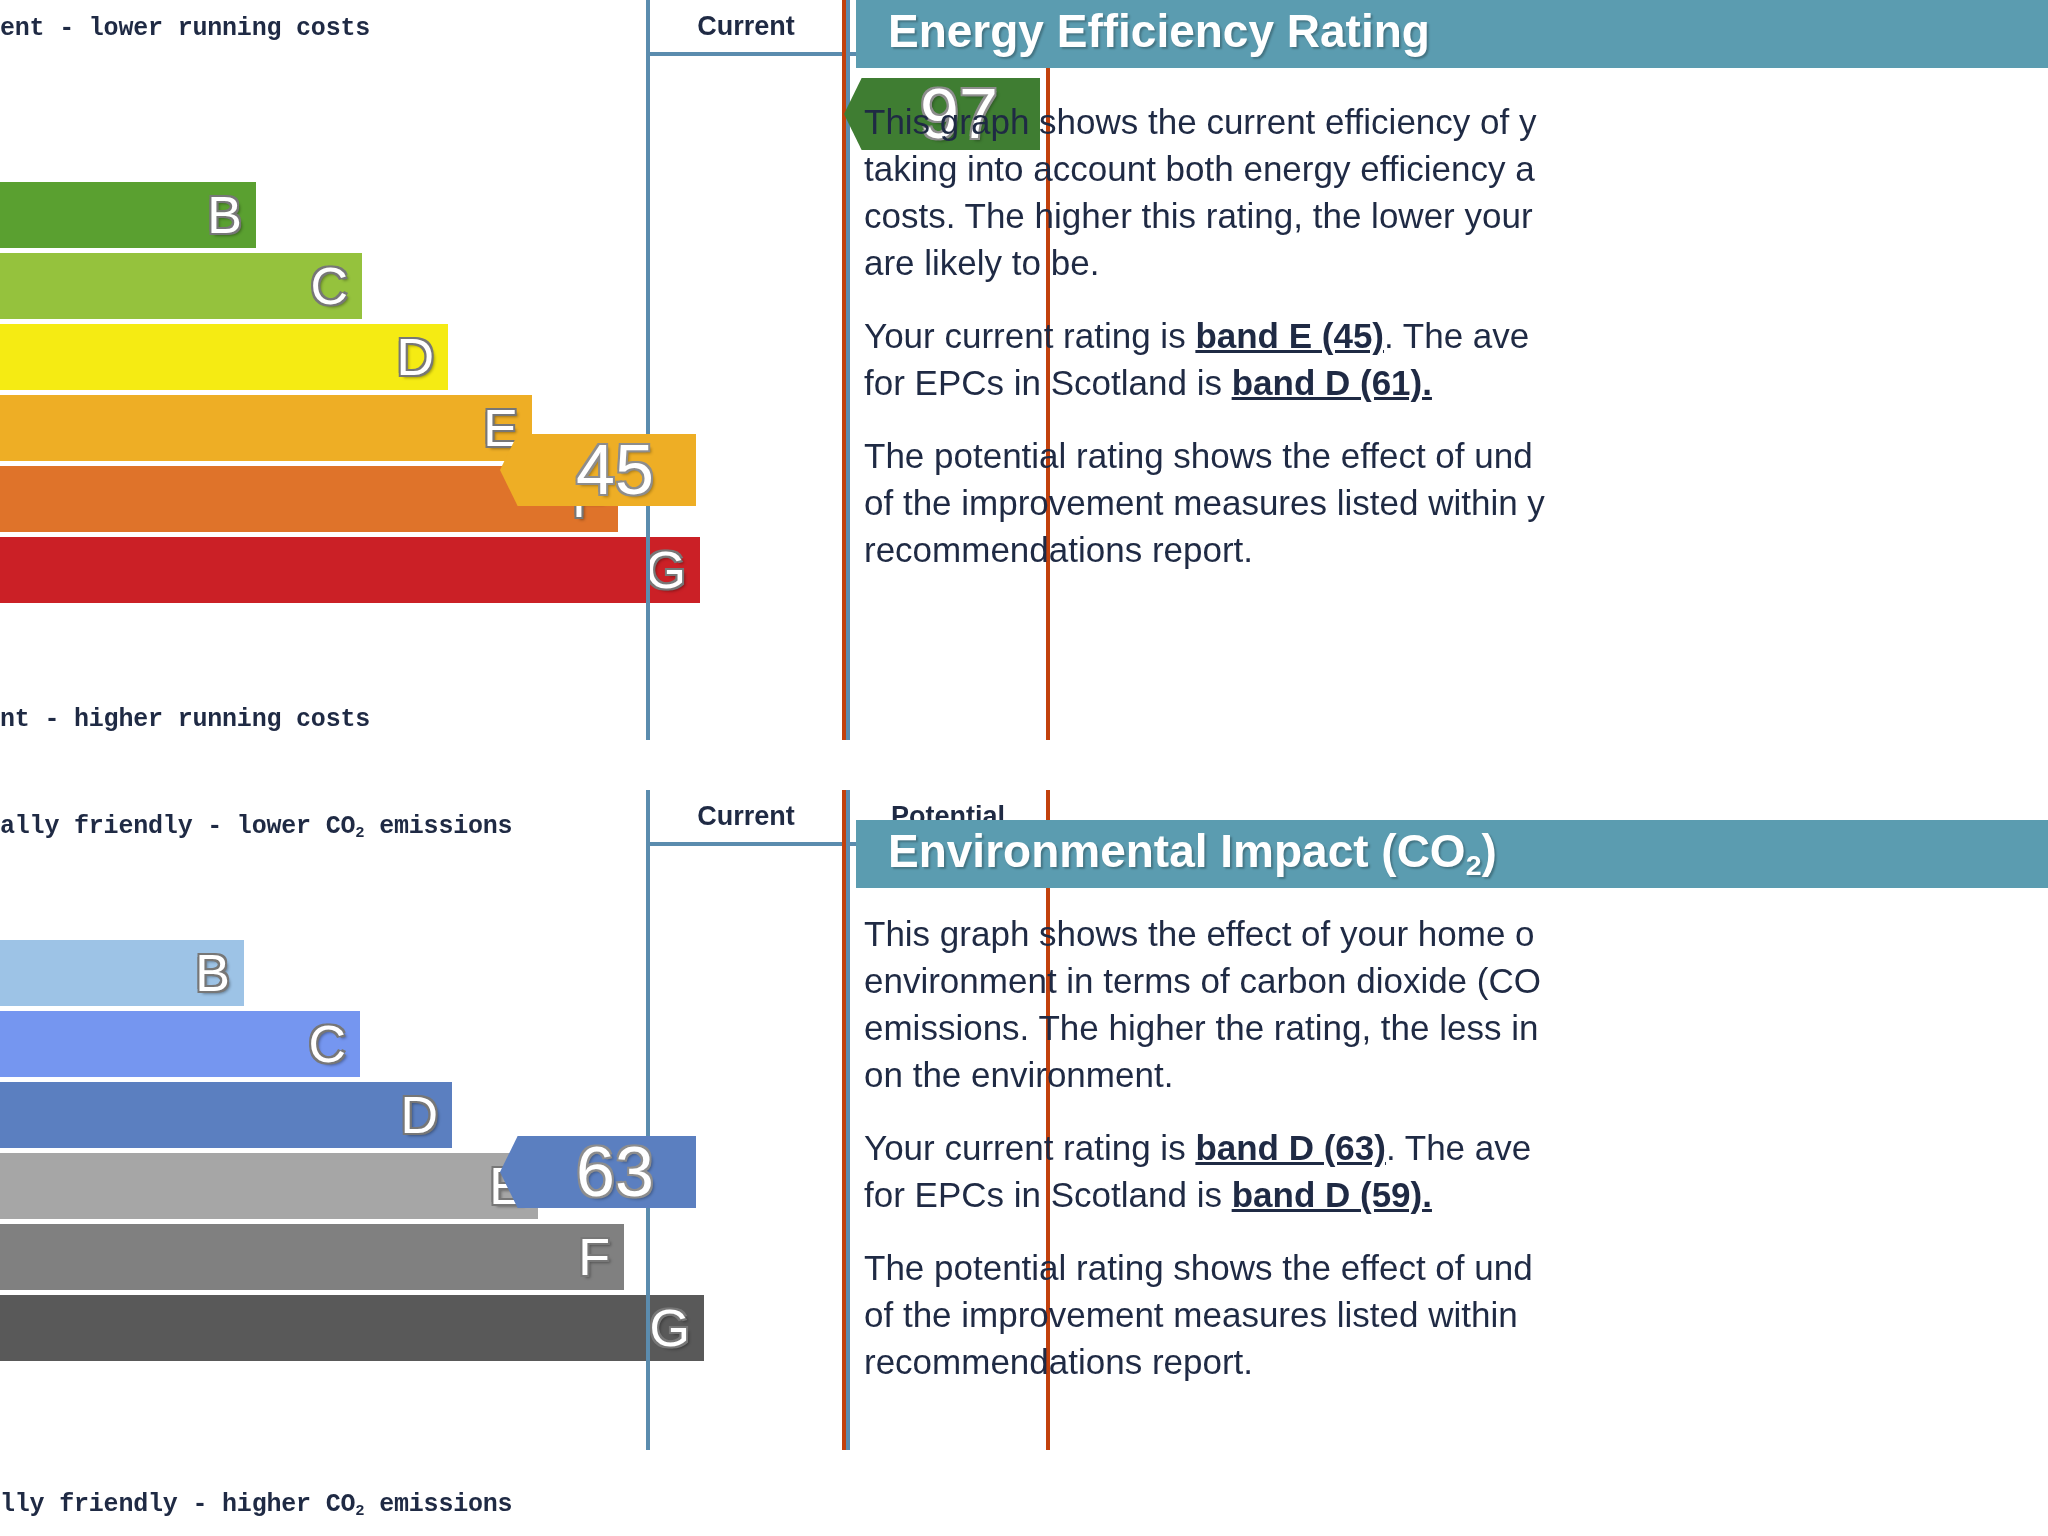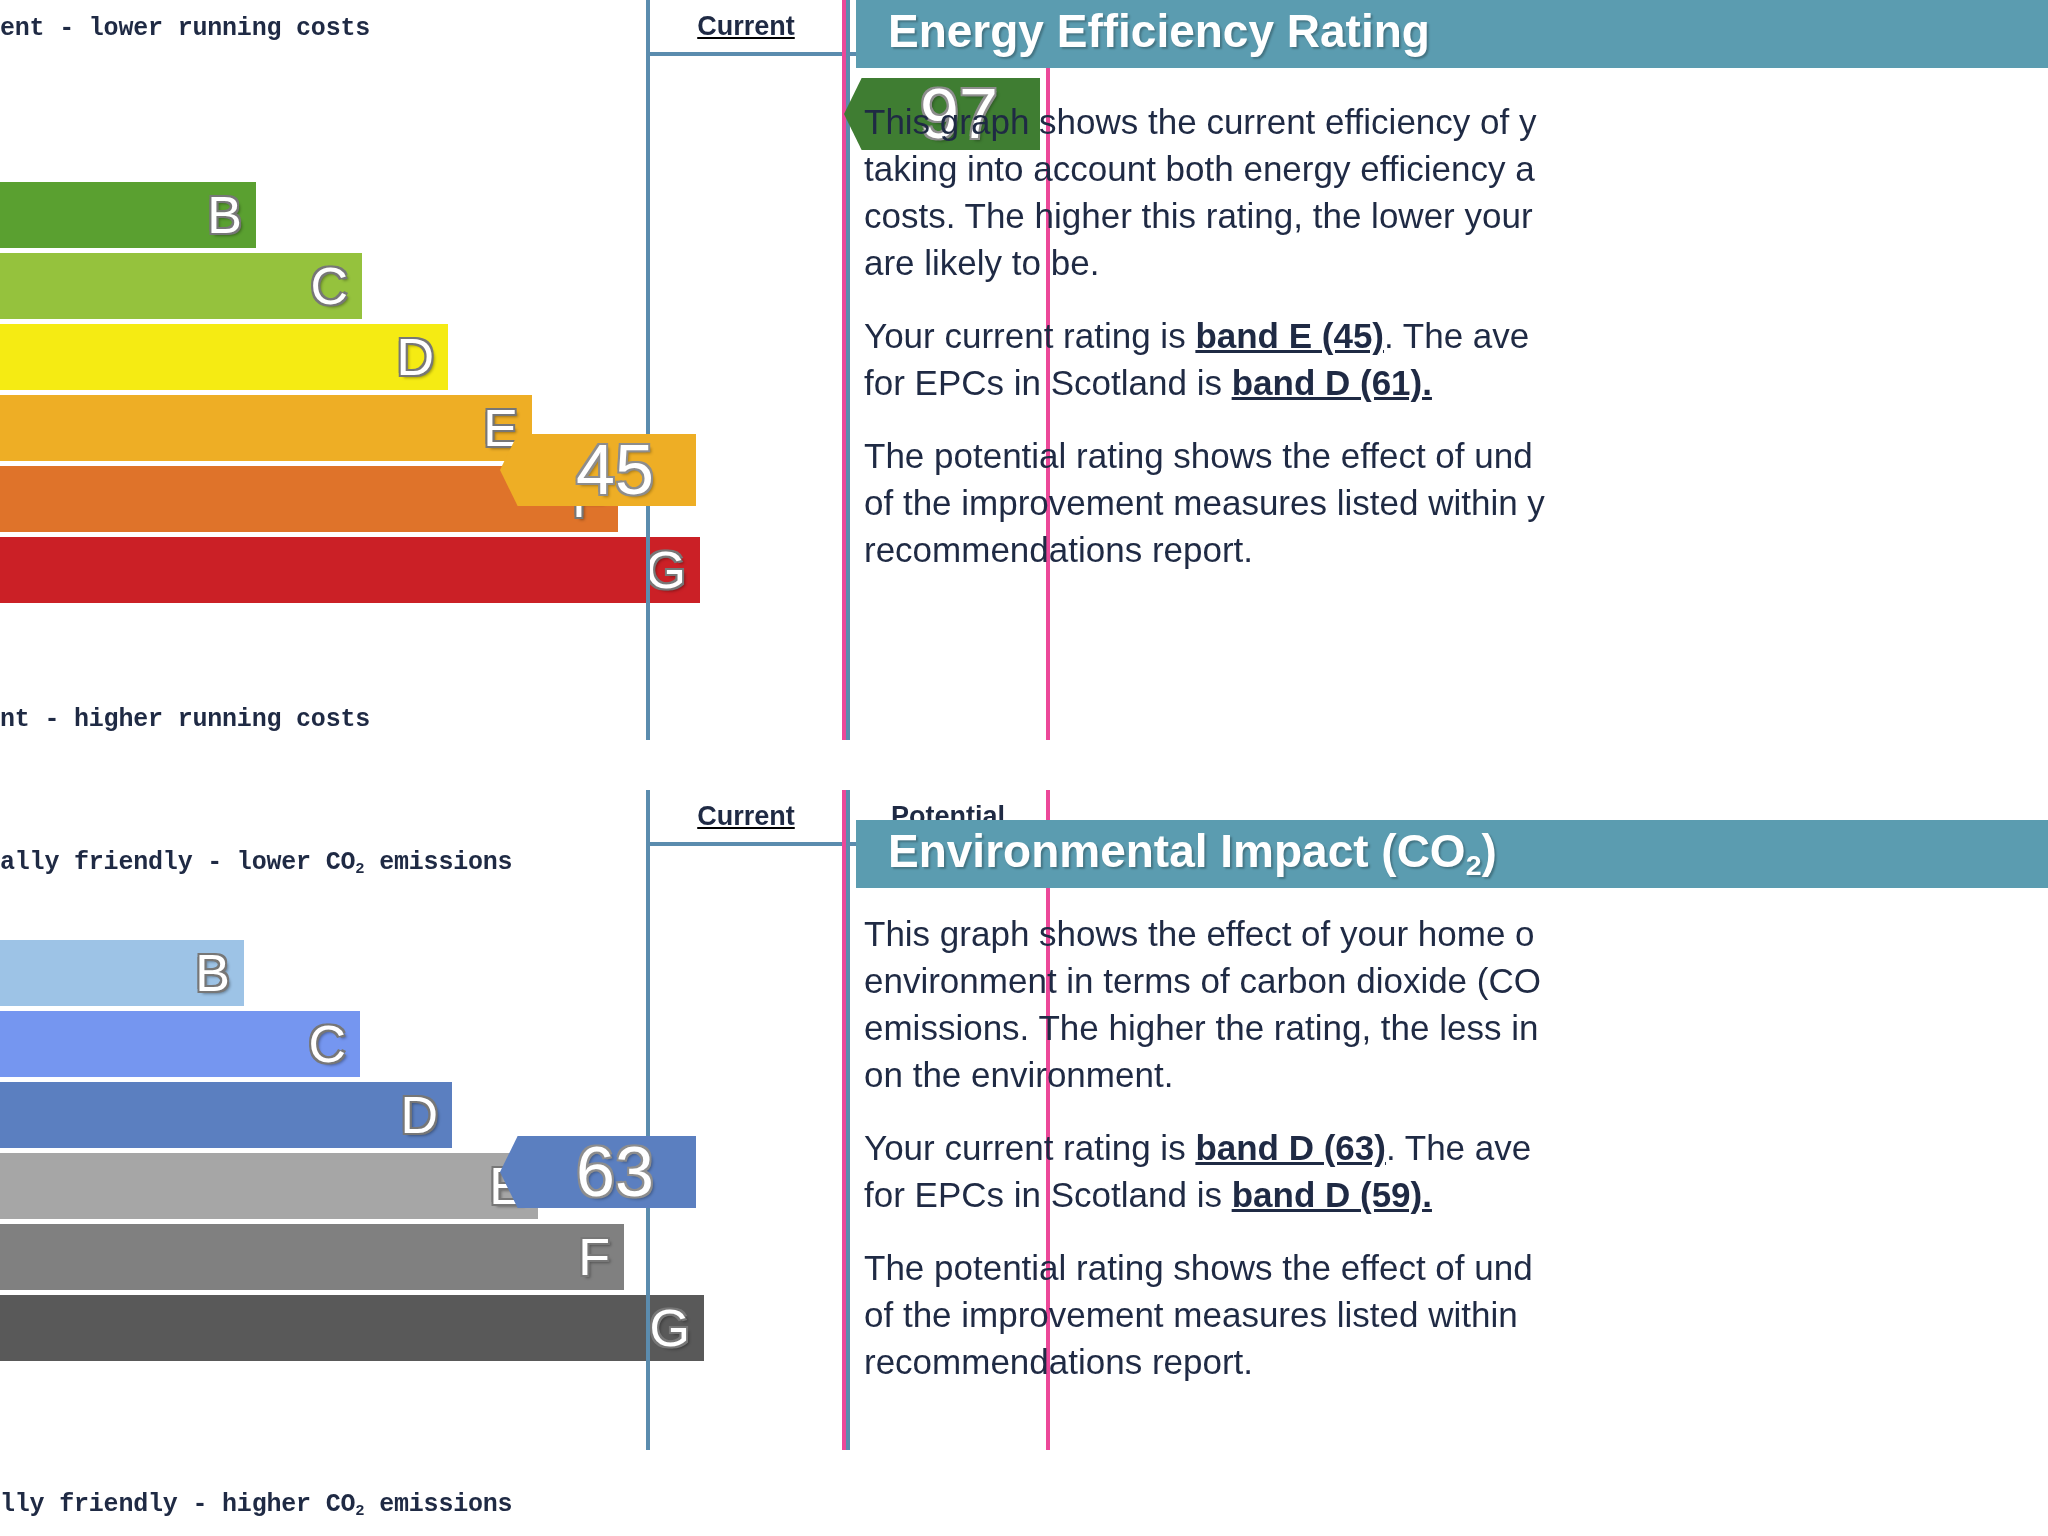--- a/index.html
+++ b/index.html
@@ -35,23 +35,22 @@
       -2px -2px 0 #777, 2px -2px 0 #777,
       -2px  2px 0 #777, 2px  2px 0 #777,
        3px  3px 3px rgba(0,0,0,.35);
   }
 
   
   .table-zone { position: absolute; top: 0; height: 100%; }
   .col {
     position: absolute; top: 0;
     border-left: 4px solid #5b8cae;
-    border-right: 4px solid #ec4899;
+    border-right: 4px solid #c2410c;
     height: 100%;
-    text-decoration: underline;
   }
   .col-head {
     height: 56px;
     border-bottom: 4px solid #5b8cae;
     display: flex; align-items: center; justify-content: center;
     font-size: 27px; font-weight: bold; color: #1f2a44;
   }
   .col-body { position: relative; height: calc(100% - 56px); }
 
   
@@ -174,21 +173,21 @@
           <div>of the improvement measures listed within y</div>
           <div>recommendations report.</div>
         </div>
       </div>
     </div>
   </div>
 
   <div class="epc-block" style="top:790px; height:746px;">
 
     <div class="graph-zone">
-      <div class="legend-text" style="top:22px;margin-top:36px;">
+      <div class="legend-text" style="top:22px;">
         <span>ally friendly - lower CO</span><sub>2</sub><span> emissions</span>
       </div>
 
       <div class="bands" style="top:0;">
         <div class="band" style="top:150px; height:66px; width:284px; background:#9dc3e6;">
           <span>B</span>
         </div>
         <div class="band" style="top:221px; height:66px; width:400px; background:#7596f0;">
           <span>C</span>
         </div>

